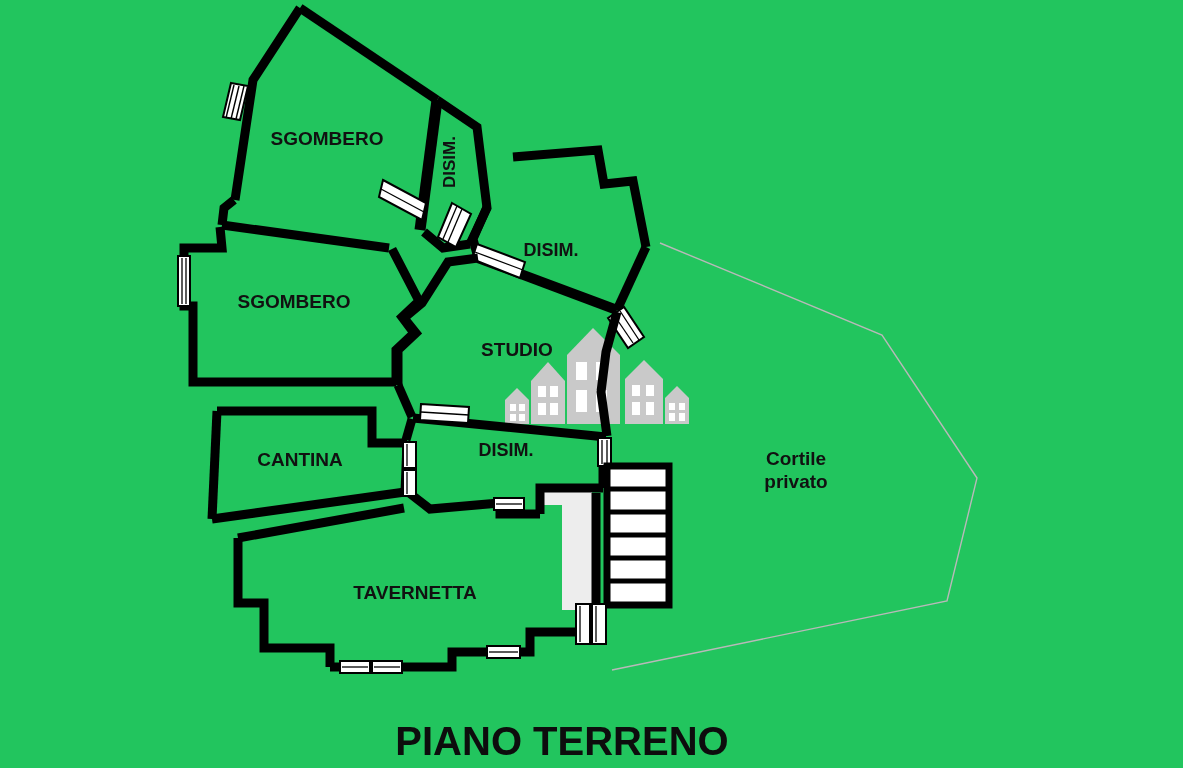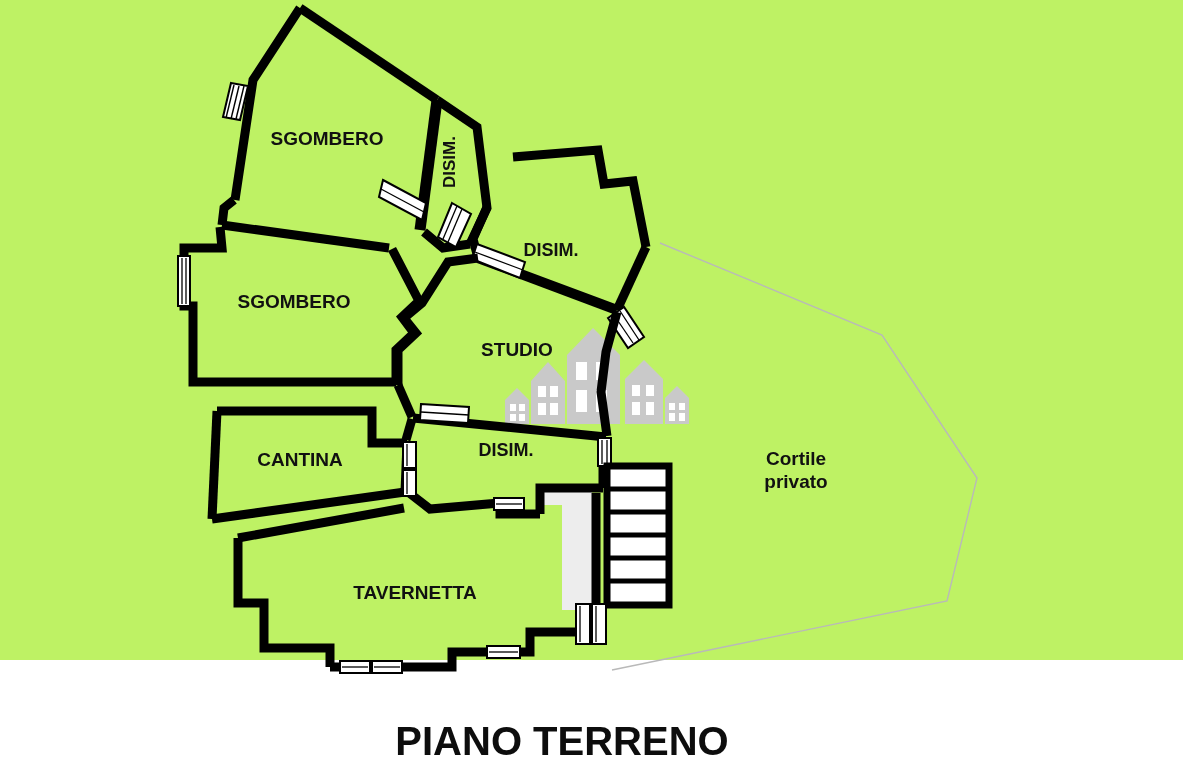--- a/index.html
+++ b/index.html
@@ -9,22 +9,22 @@
   }
   body {
     width: 1183px;
     height: 768px;
     overflow: hidden;
     font-family: "Liberation Sans", sans-serif;
   }
   #plan-root {
     position: relative;
     width: 1183px;
-    height: 660px;
-    background: #bef264;
+    height: 768px;
+    background: #22c55e;
   }
   svg.plan-svg {
     position: absolute;
     left: 0;
     top: 0;
     width: 1183px;
     height: 768px;
     display: block;
   }
   .room-label {

